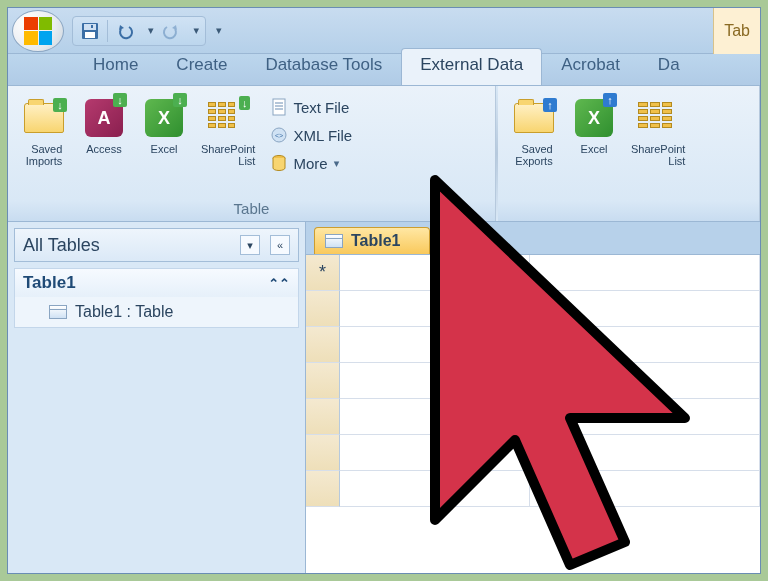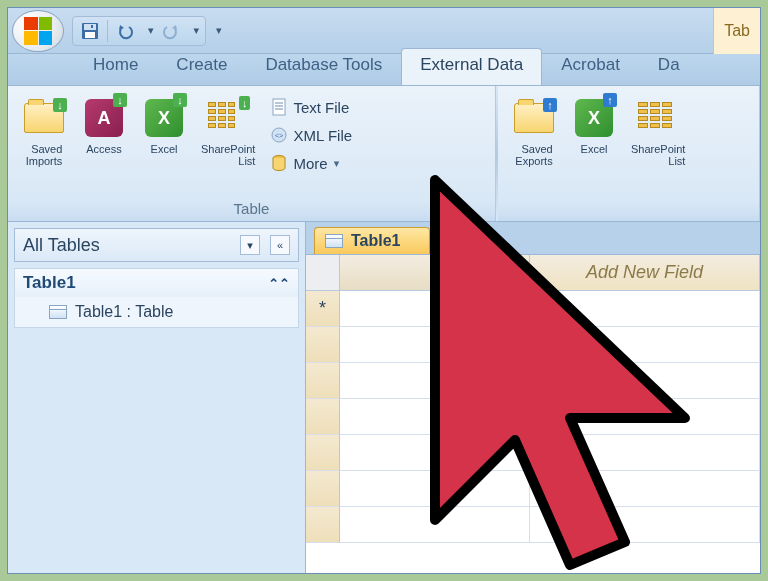--- a/index.html
+++ b/index.html
@@ -296,29 +296,20 @@
     </div>
 
     <div class="doc-area">
       <div class="doc-tabs">
         <div class="doc-tab">
           <div class="table-mini-icon"></div>
           <span>Table1</span>
         </div>
       </div>
       <div class="datasheet">
-        <div class="ds-header-row">
-          <div class="ds-corner"></div>
-          <div class="ds-col-head col-id">
-              <span>ID</span>
-            </div>
-          <div class="ds-col-head new col-new">
-              <span>Add New Field</span>
-            </div>
-        </div>
         <div class="ds-row">
           <div class="ds-rowhead">
               <span>*</span>
             </div>
           <div class="ds-cell col-id">
               <span>(New)</span>
             </div>
           <div class="ds-cell col-new"></div>
         </div>
         <div class="ds-row">

